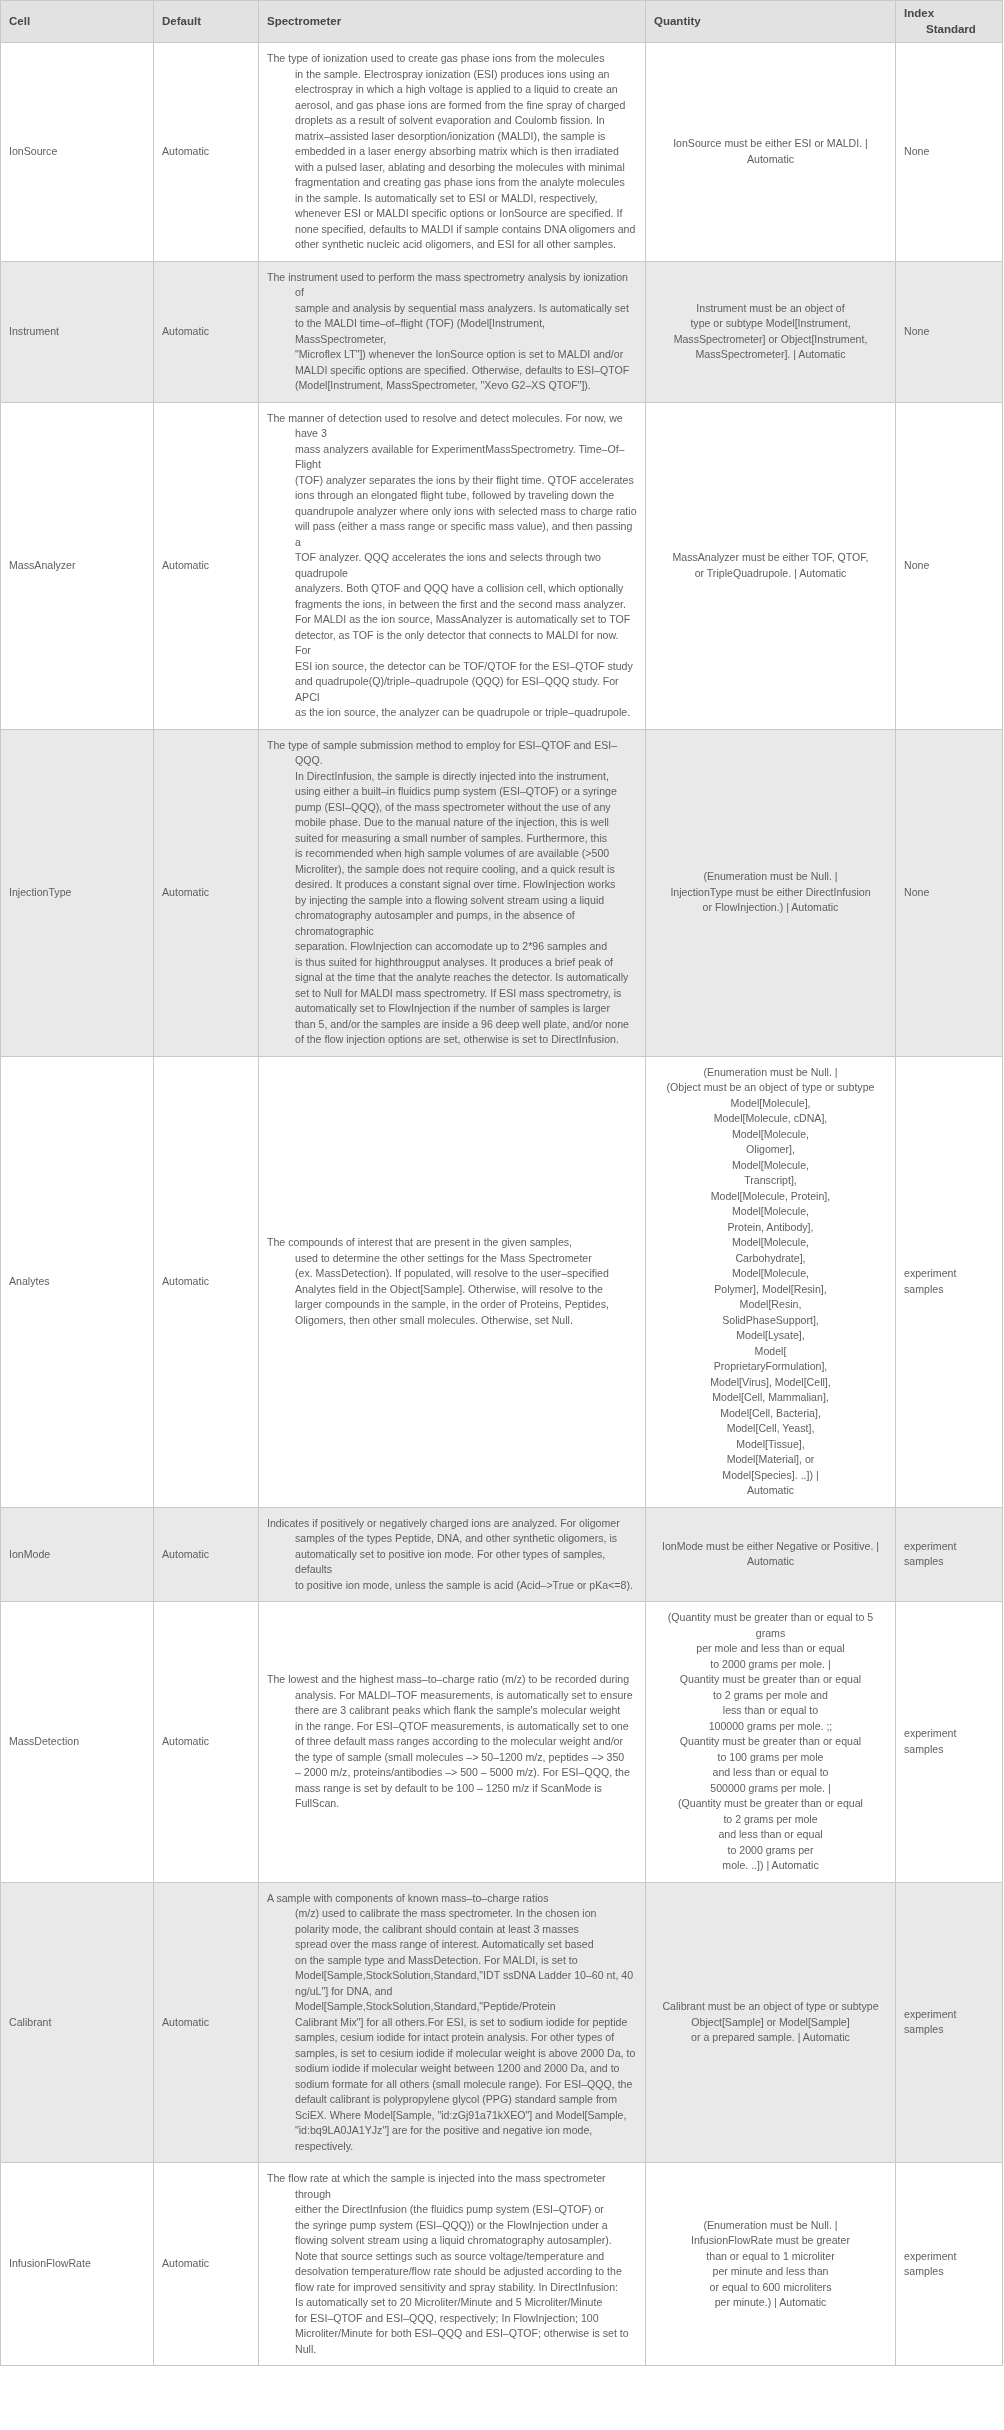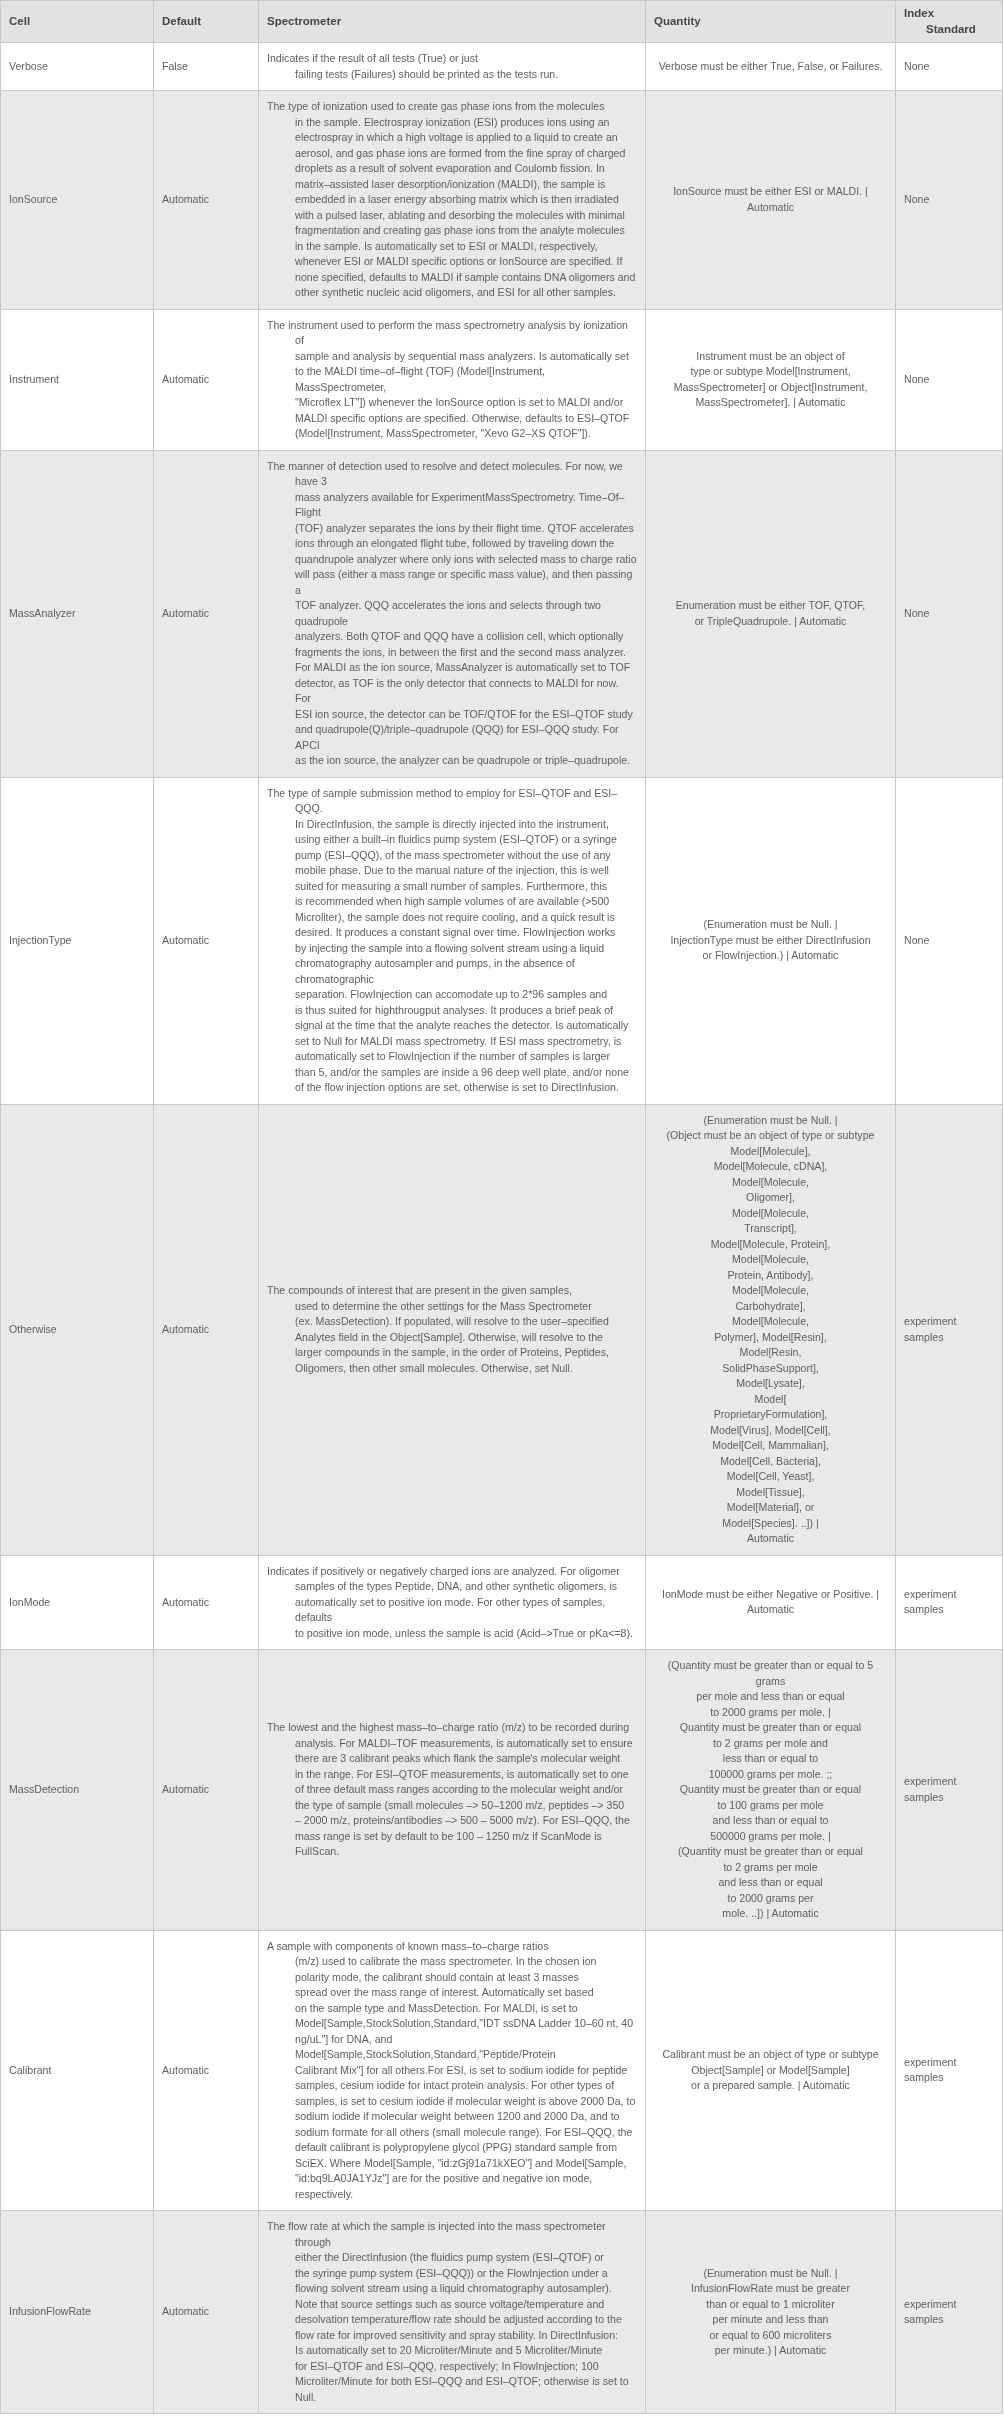--- a/index.html
+++ b/index.html
@@ -32,28 +32,20 @@
           <th>Cell</th>
           <th>Default</th>
           <th>Spectrometer</th>
           <th>Quantity</th>
           <th>Index
 Standard</th>
         </tr>
     </thead>
     <tbody>
         <tr>
-          <td class="col-name">Verbose</td>
-          <td class="col-default">False</td>
-          <td class="col-description">Indicates if the result of all tests (True) or just
-failing tests (Failures) should be printed as the tests run.</td>
-          <td class="col-pattern">Verbose must be either True, False, or Failures.</td>
-          <td class="col-index_matching">None</td>
-        </tr>
-        <tr>
           <td class="col-name">IonSource</td>
           <td class="col-default">Automatic</td>
           <td class="col-description">The type of ionization used to create gas phase ions from the molecules
 in the sample. Electrospray ionization (ESI) produces ions using an
 electrospray in which a high voltage is applied to a liquid to create an
 aerosol, and gas phase ions are formed from the fine spray of charged
 droplets as a result of solvent evaporation and Coulomb fission. In
 matrix–assisted laser desorption/ionization (MALDI), the sample is
 embedded in a laser energy absorbing matrix which is then irradiated
 with a pulsed laser, ablating and desorbing the molecules with minimal
@@ -90,21 +82,21 @@
 quandrupole analyzer where only ions with selected mass to charge ratio
 will pass (either a mass range or specific mass value), and then passing a
 TOF analyzer. QQQ accelerates the ions and selects through two quadrupole
 analyzers. Both QTOF and QQQ have a collision cell, which optionally
 fragments the ions, in between the first and the second mass analyzer.
 For MALDI as the ion source, MassAnalyzer is automatically set to TOF
 detector, as TOF is the only detector that connects to MALDI for now. For
 ESI ion source, the detector can be TOF/QTOF for the ESI–QTOF study
 and quadrupole(Q)/triple–quadrupole (QQQ) for ESI–QQQ study. For APCI
 as the ion source, the analyzer can be quadrupole or triple–quadrupole.</td>
-          <td class="col-pattern">Enumeration must be either TOF, QTOF,
+          <td class="col-pattern">MassAnalyzer must be either TOF, QTOF,
 or TripleQuadrupole.  |  Automatic</td>
           <td class="col-index_matching">None</td>
         </tr>
         <tr>
           <td class="col-name">InjectionType</td>
           <td class="col-default">Automatic</td>
           <td class="col-description">The type of sample submission method to employ for ESI–QTOF and ESI–QQQ.
 In DirectInfusion, the sample is directly injected into the instrument,
 using either a built–in fluidics pump system (ESI–QTOF) or a syringe
 pump (ESI–QQQ), of the mass spectrometer without the use of any
@@ -121,21 +113,21 @@
 set to Null for MALDI mass spectrometry. If ESI mass spectrometry, is
 automatically set to FlowInjection if the number of samples is larger
 than 5, and/or the samples are inside a 96 deep well plate, and/or none
 of the flow injection options are set, otherwise is set to DirectInfusion.</td>
           <td class="col-pattern">(Enumeration must be Null.  |
 InjectionType must be either DirectInfusion
 or FlowInjection.)  |  Automatic</td>
           <td class="col-index_matching">None</td>
         </tr>
         <tr>
-          <td class="col-name">Otherwise</td>
+          <td class="col-name">Analytes</td>
           <td class="col-default">Automatic</td>
           <td class="col-description">The compounds of interest that are present in the given samples,
 used to determine the other settings for the Mass Spectrometer
 (ex. MassDetection).  If populated, will resolve to the user–specified
 Analytes field in the Object[Sample]. Otherwise, will resolve to the
 larger compounds in the sample, in the order of Proteins, Peptides,
 Oligomers, then other small molecules. Otherwise, set Null.</td>
           <td class="col-pattern">(Enumeration must be Null.  |
 (Object must be an object of type or subtype
 Model[Molecule],

